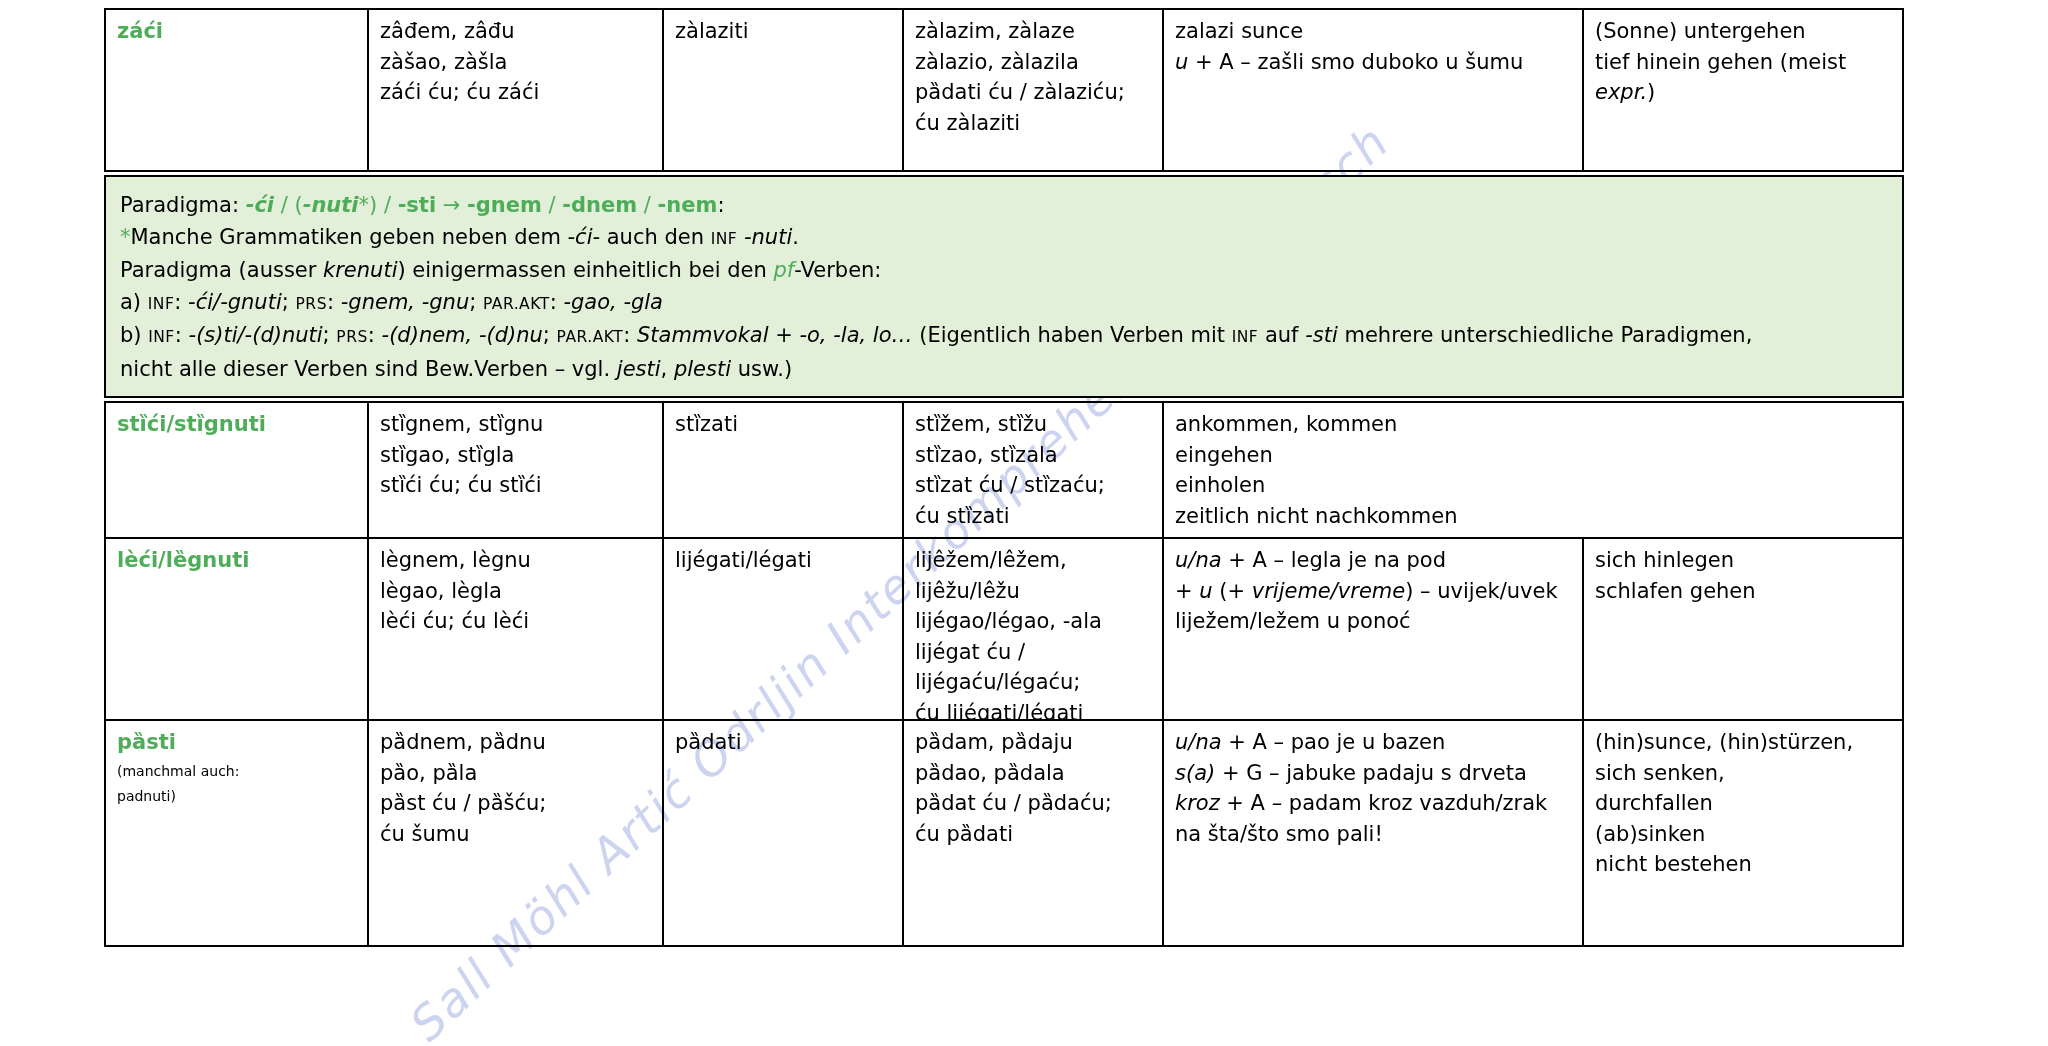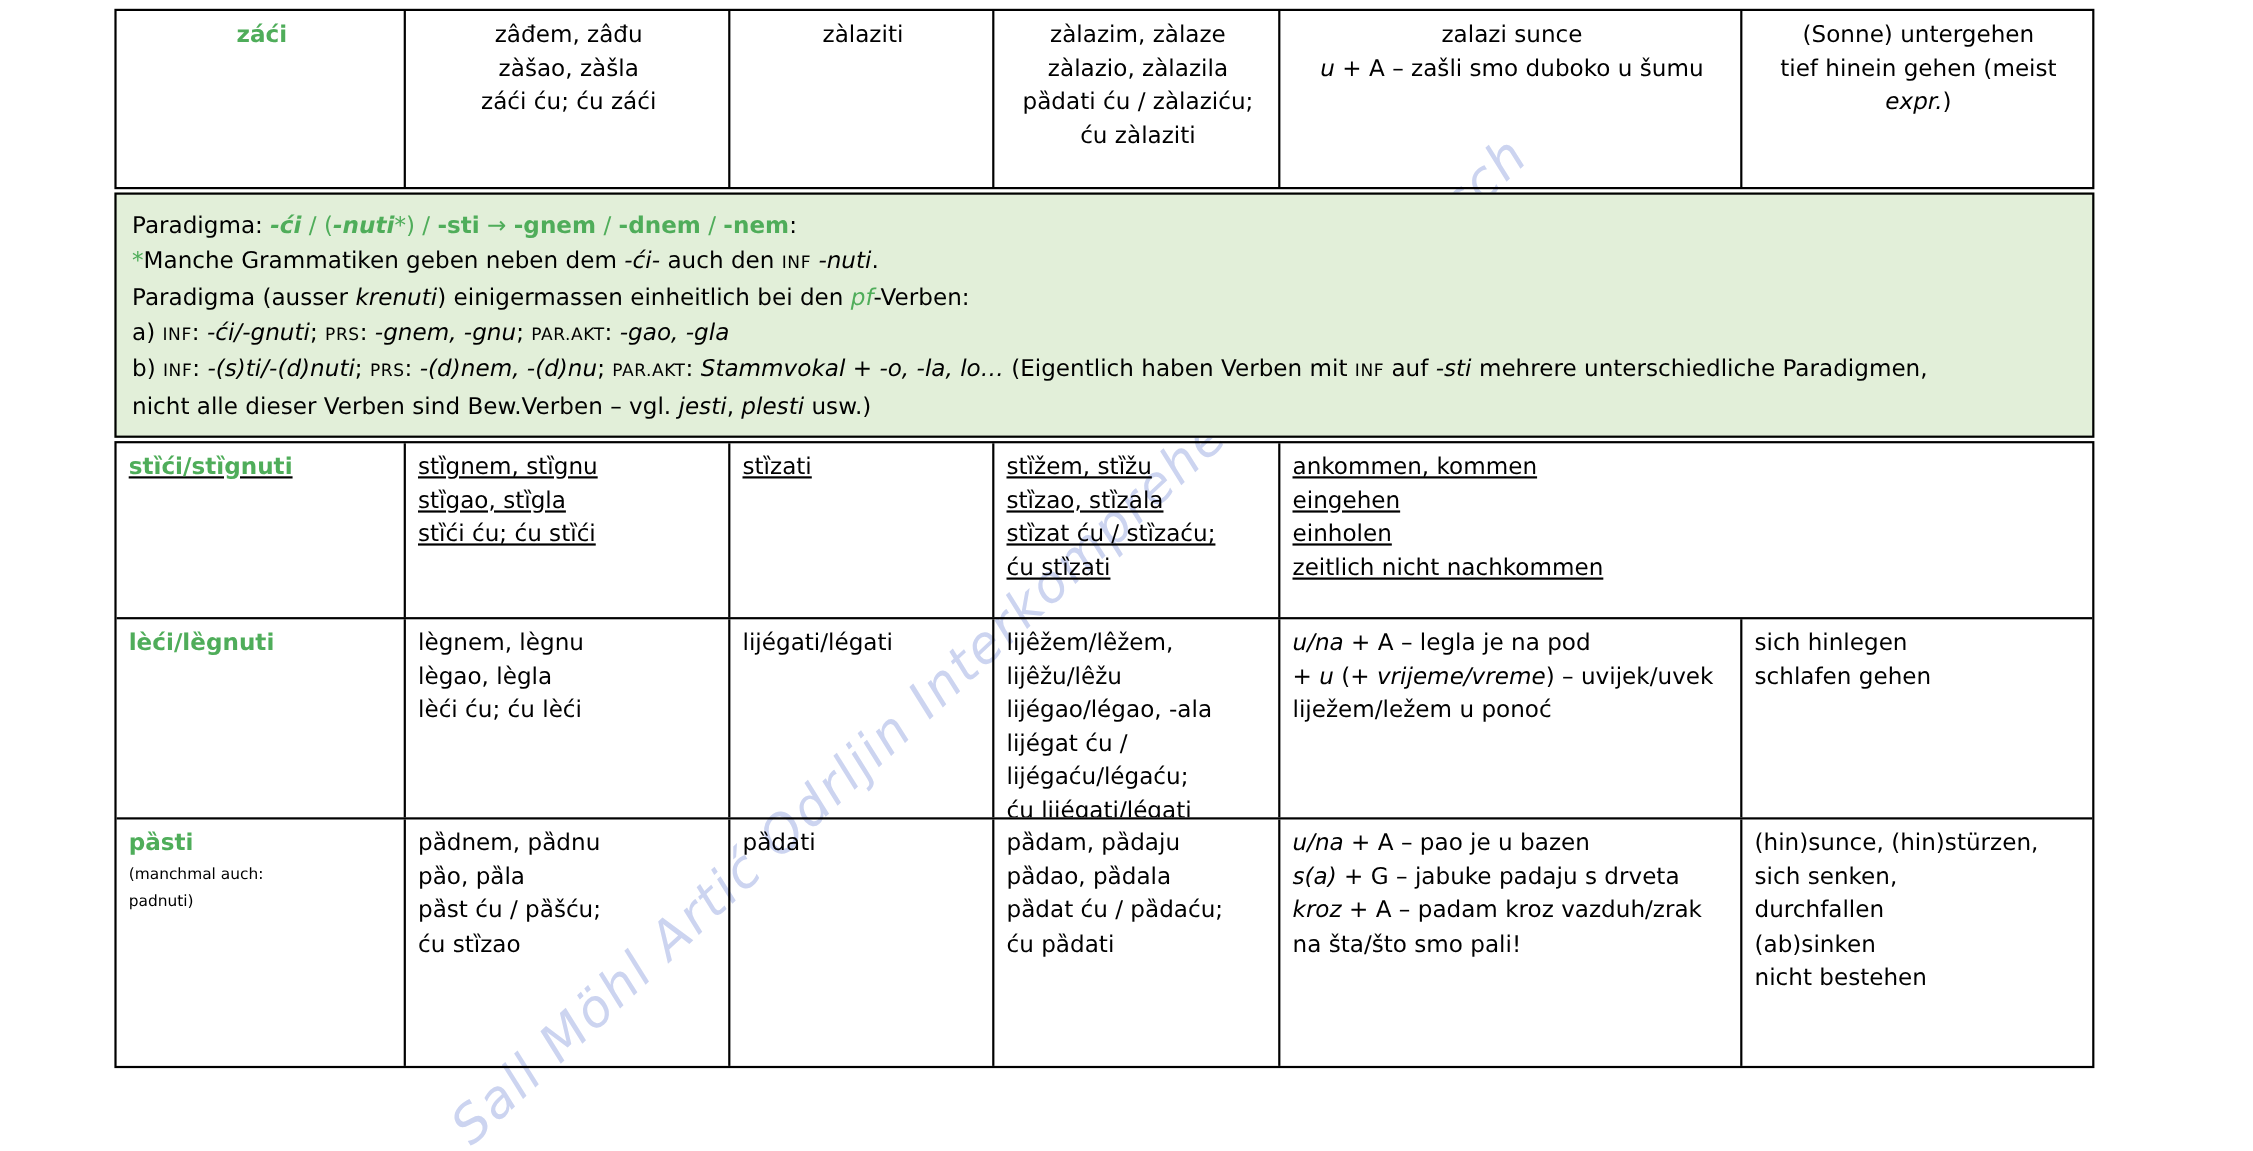--- a/index.html
+++ b/index.html
@@ -18,22 +18,22 @@
     pointer-events:none;
   }
   
   .doc{position:absolute;left:104px;top:8px;width:1800px;z-index:2;}
   .tbl{border:2.5px solid #000;background:transparent;box-sizing:border-box;}
   .row{
     display:grid;
     grid-template-columns:263px 295px 240px 260px 420px 317px;
     box-sizing:border-box;
   }
-  .tbl1 .row{height:160px;text-align:center;}
-  .tbl2 .r0{height:160px;border-bottom:2.5px solid #000;text-decoration:underline;}
+  .tbl1 .row{height:160px;}
+  .tbl2 .r0{height:136px;border-bottom:2.5px solid #000;}
   .tbl2 .r1{height:182px;border-bottom:2.5px solid #000;}
   .tbl2 .r2{height:224px;}
   .cell{
     border-right:2px solid #000;box-sizing:border-box;
     padding:6px 8px 0 11px;overflow:hidden;
     font-size:21px;line-height:30.5px;
   }
   .cell:last-child{border-right:none;}
   .line{white-space:nowrap;}
   .line.compact{line-height:24px;font-size:17.5px;}
@@ -156,21 +156,21 @@
       <div class="row r2">
         <div class="cell c0">
           <div class="line"><span class="g b">pȁsti</span></div>
           <div class="line compact"><span class="sm">(manchmal auch:</span></div>
           <div class="line compact"><span class="sm">padnuti)</span></div>
         </div>
         <div class="cell c1">
           <div class="line">pȁdnem, pȁdnu</div>
           <div class="line">pȁo, pȁla</div>
           <div class="line">pȁst ću / pȁšću;</div>
-          <div class="line">ću stȉzao</div>
+          <div class="line">ću šumu</div>
         </div>
         <div class="cell c2">
           <div class="line">pȁdati</div>
         </div>
         <div class="cell c3">
           <div class="line">pȁdam, pȁdaju</div>
           <div class="line">pȁdao, pȁdala</div>
           <div class="line">pȁdat ću / pȁdaću;</div>
           <div class="line">ću pȁdati</div>
         </div>

